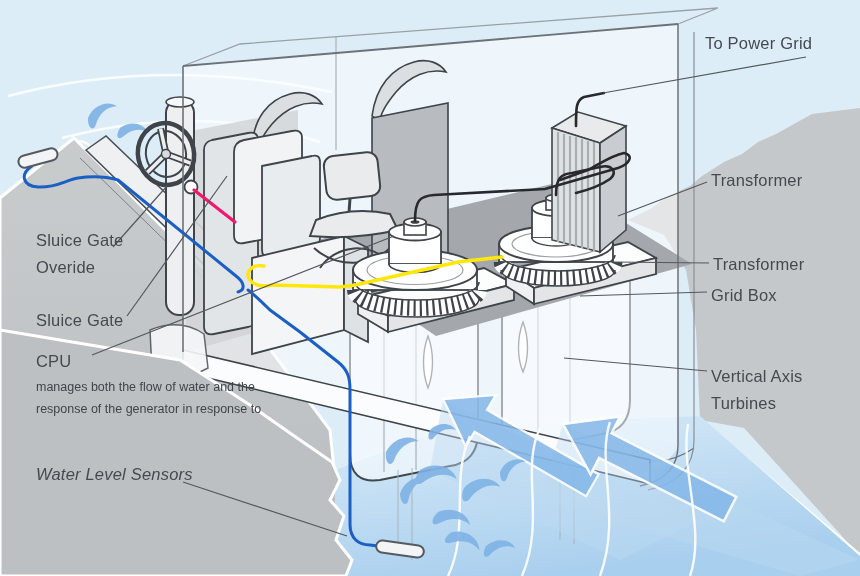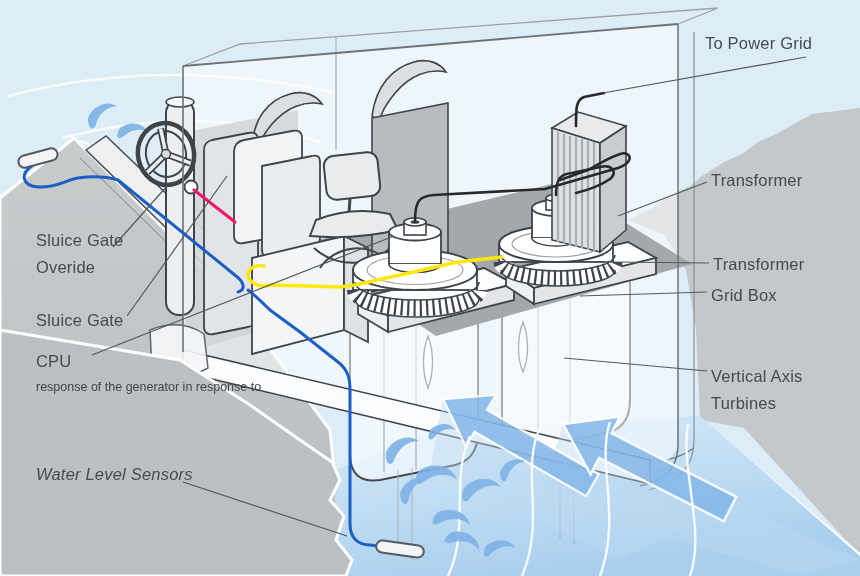--- a/index.html
+++ b/index.html
@@ -269,19 +269,20 @@
   <div>Sluice Gate</div>
   <div>Overide</div>
 </div>
 <div class="lbl" style="left:36px;top:307px;">
   <div>Sluice Gate</div>
 </div>
 <div class="lbl" style="left:36px;top:348px;">
   <div>CPU</div>
 </div>
 <div class="lbl-small" style="left:36px;top:377px;">
+  <div>manages both the flow of water and the</div>
   <div>response of the generator in response to</div>
 </div>
 <div class="lbl" style="left:36px;top:461px;font-style:italic;">
   <div>Water Level Sensors</div>
 </div>
 
 </div>
 
 </body></html>

